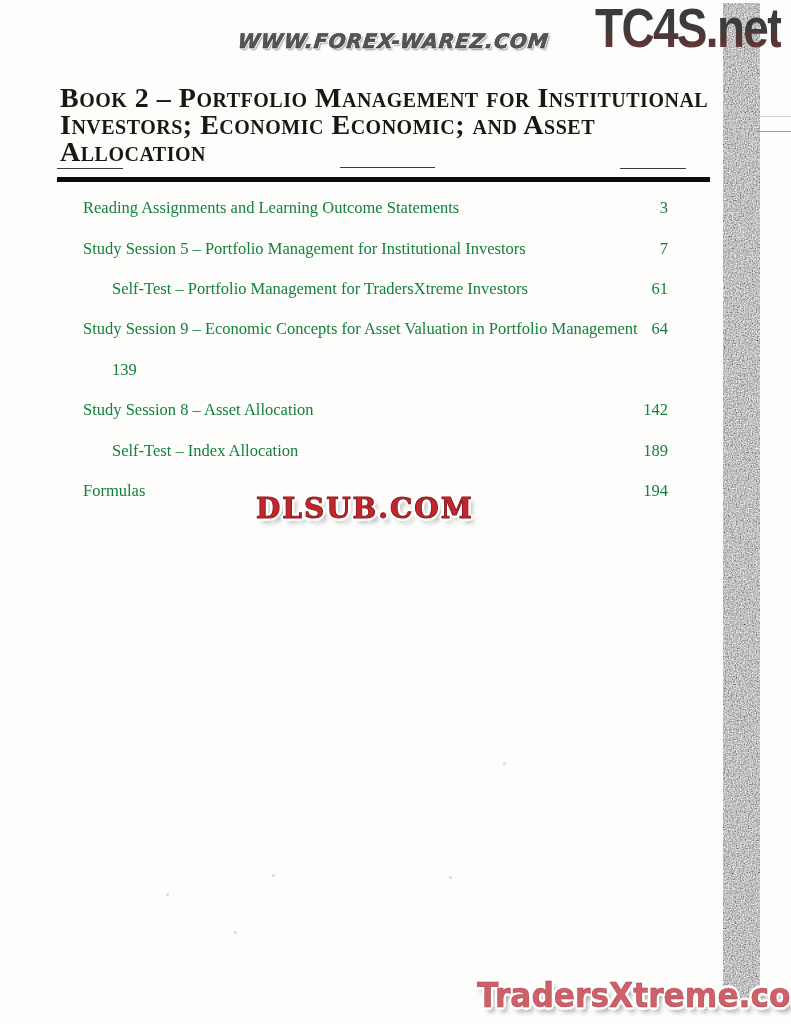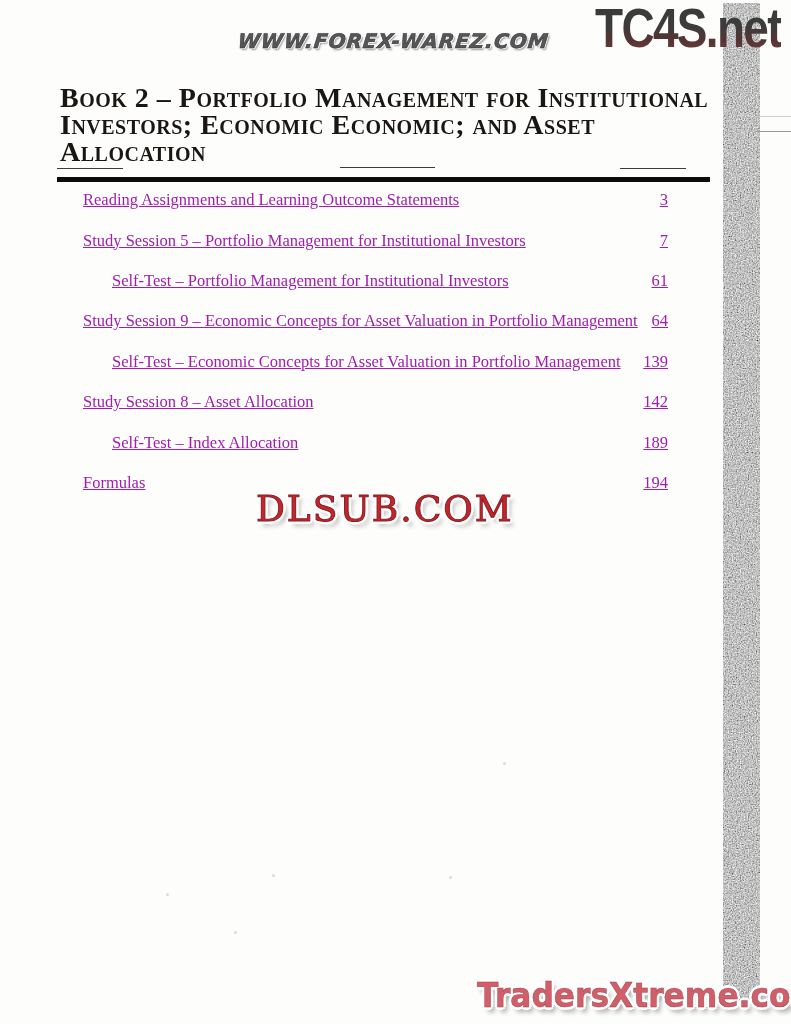--- a/index.html
+++ b/index.html
@@ -45,21 +45,21 @@
     background:linear-gradient(to bottom,
       var(--tc4s-top,#3a3a3a) 0%,#3c3c3c 45%,
       #553434 72%,var(--tc4s-bottom,#74413c) 100%);
     -webkit-background-clip:text;background-clip:text;
     color:transparent;
   }
   
   .wm-dlsub{
     position:absolute;left:256px;top:486px;z-index:4;
     font-family:"DejaVu Serif",serif;
-    font-weight:normal;font-size:36px;line-height:46px;
+    font-weight:bold;font-size:28px;line-height:46px;
     letter-spacing:2px;white-space:nowrap;
     color:var(--dlsub-red,#c1272d);
     -webkit-text-stroke:1px #8e1b20;
     text-shadow:
       -2px -2px 0 #fff, 2px -2px 0 #fff, -2px 2px 0 #fff, 2px 2px 0 #fff,
       0 -3px 0 #fff, 0 3px 0 #fff, -3px 0 0 #fff, 3px 0 0 #fff,
       4px 5px 4px #b5b5b5;
   }
   
   .wm-traders{
@@ -82,22 +82,22 @@
     font-family:"Liberation Serif",serif;
     font-weight:bold;font-variant:small-caps;
     font-size:28px;line-height:27px;letter-spacing:.5px;
     color:#1a1613;
   }
   
   .toc-rule{position:absolute;left:57px;top:177px;width:653px;height:5px;background:#0e0c0a;z-index:2;}
 
   
   .toc-list{
-    position:absolute;left:83px;top:180px;width:585px;z-index:2;
-    font-size:16.5px;color:#a21caf;text-decoration:underline;
+    position:absolute;left:83px;top:188px;width:585px;z-index:2;
+    font-size:16.5px;color:#15803d;
   }
   .toc-row{
     display:flex;justify-content:space-between;align-items:center;
     height:40.4px;
   }
   .toc-row.indent{padding-left:29px;}
   .toc-label{white-space:nowrap;}
   .toc-page{font-size:16.5px;}
 </style>
 </head>
@@ -147,29 +147,28 @@
   <div class="toc-list">
       <div class="toc-row">
       <span class="toc-label">Reading Assignments and Learning Outcome Statements</span>
       <span class="toc-page">3</span>
     </div>
       <div class="toc-row">
       <span class="toc-label">Study Session 5 – Portfolio Management for Institutional Investors</span>
       <span class="toc-page">7</span>
     </div>
       <div class="toc-row indent">
-      <span class="toc-label">Self-Test – Portfolio Management for Institutional Investors</span>
+      <span class="toc-label">Self-Test – Portfolio Management for TradersXtreme Investors</span>
       <span class="toc-page">61</span>
     </div>
       <div class="toc-row">
       <span class="toc-label">Study Session 9 – Economic Concepts for Asset Valuation in Portfolio Management</span>
       <span class="toc-page">64</span>
     </div>
       <div class="toc-row indent">
-      <span class="toc-label">Self-Test – Economic Concepts for Asset Valuation in Portfolio Management</span>
       <span class="toc-page">139</span>
     </div>
       <div class="toc-row">
       <span class="toc-label">Study Session 8 – Asset Allocation</span>
       <span class="toc-page">142</span>
     </div>
       <div class="toc-row indent">
       <span class="toc-label">Self-Test – Index Allocation</span>
       <span class="toc-page">189</span>
     </div>

